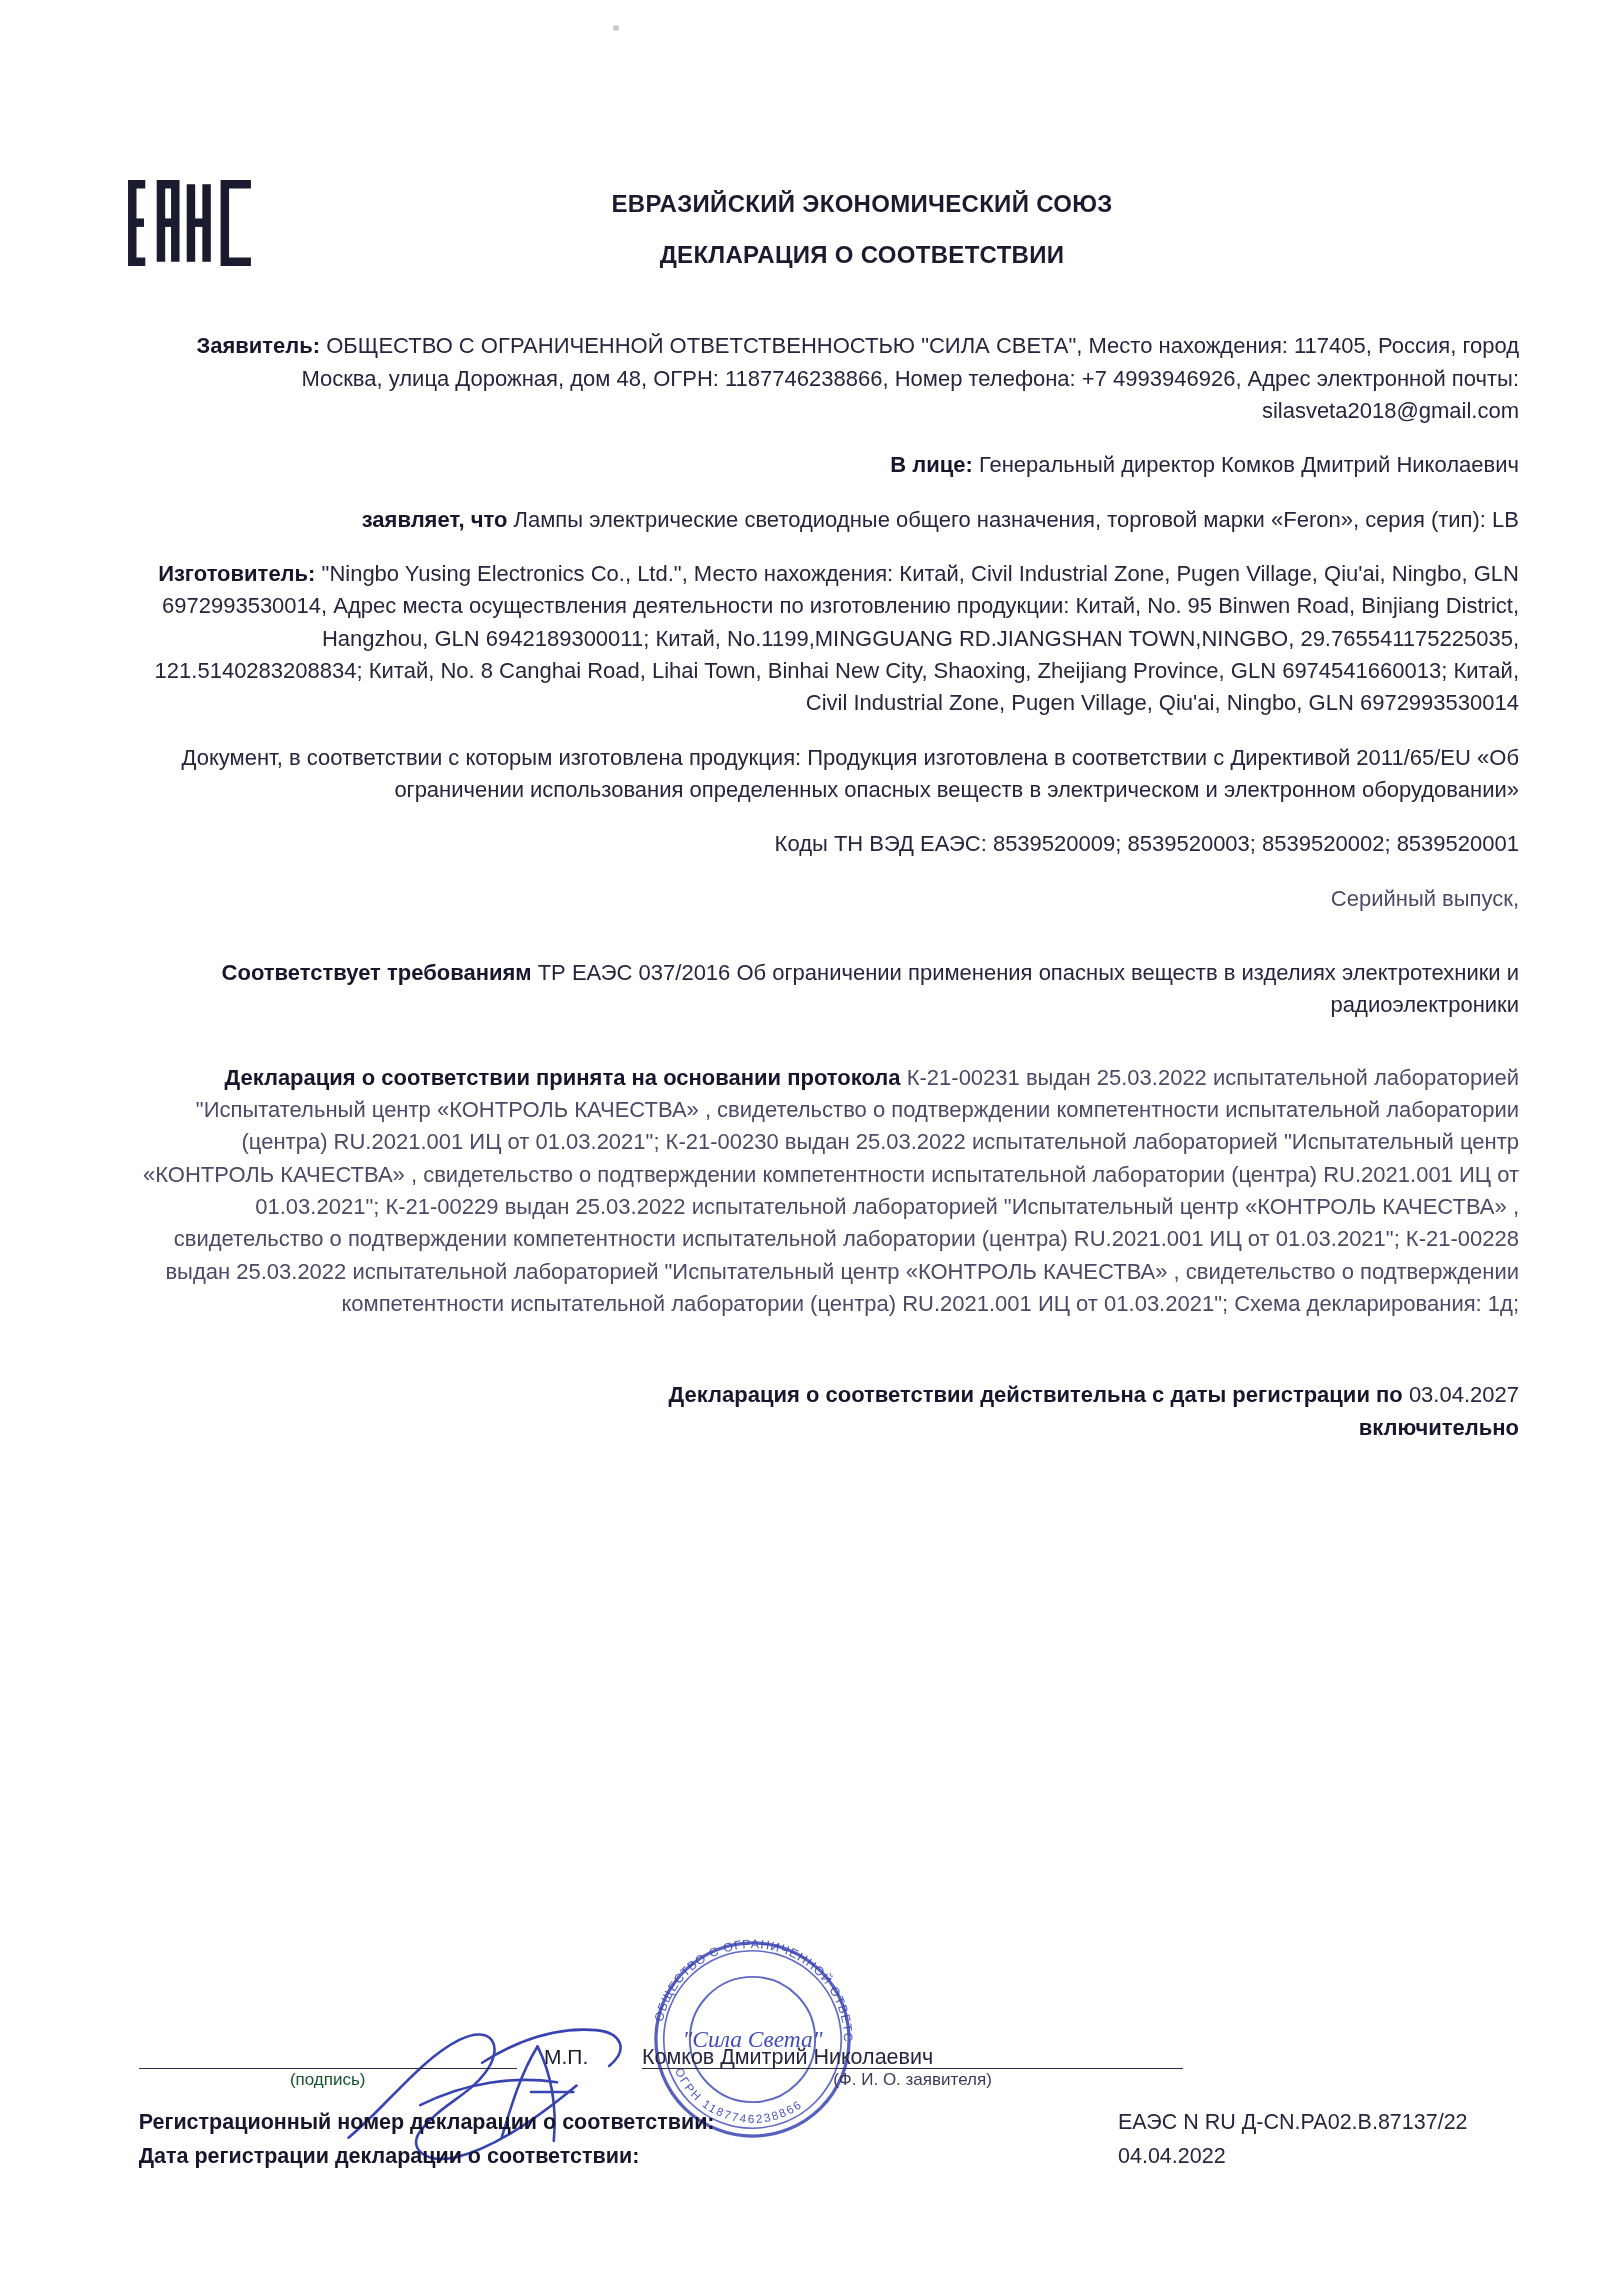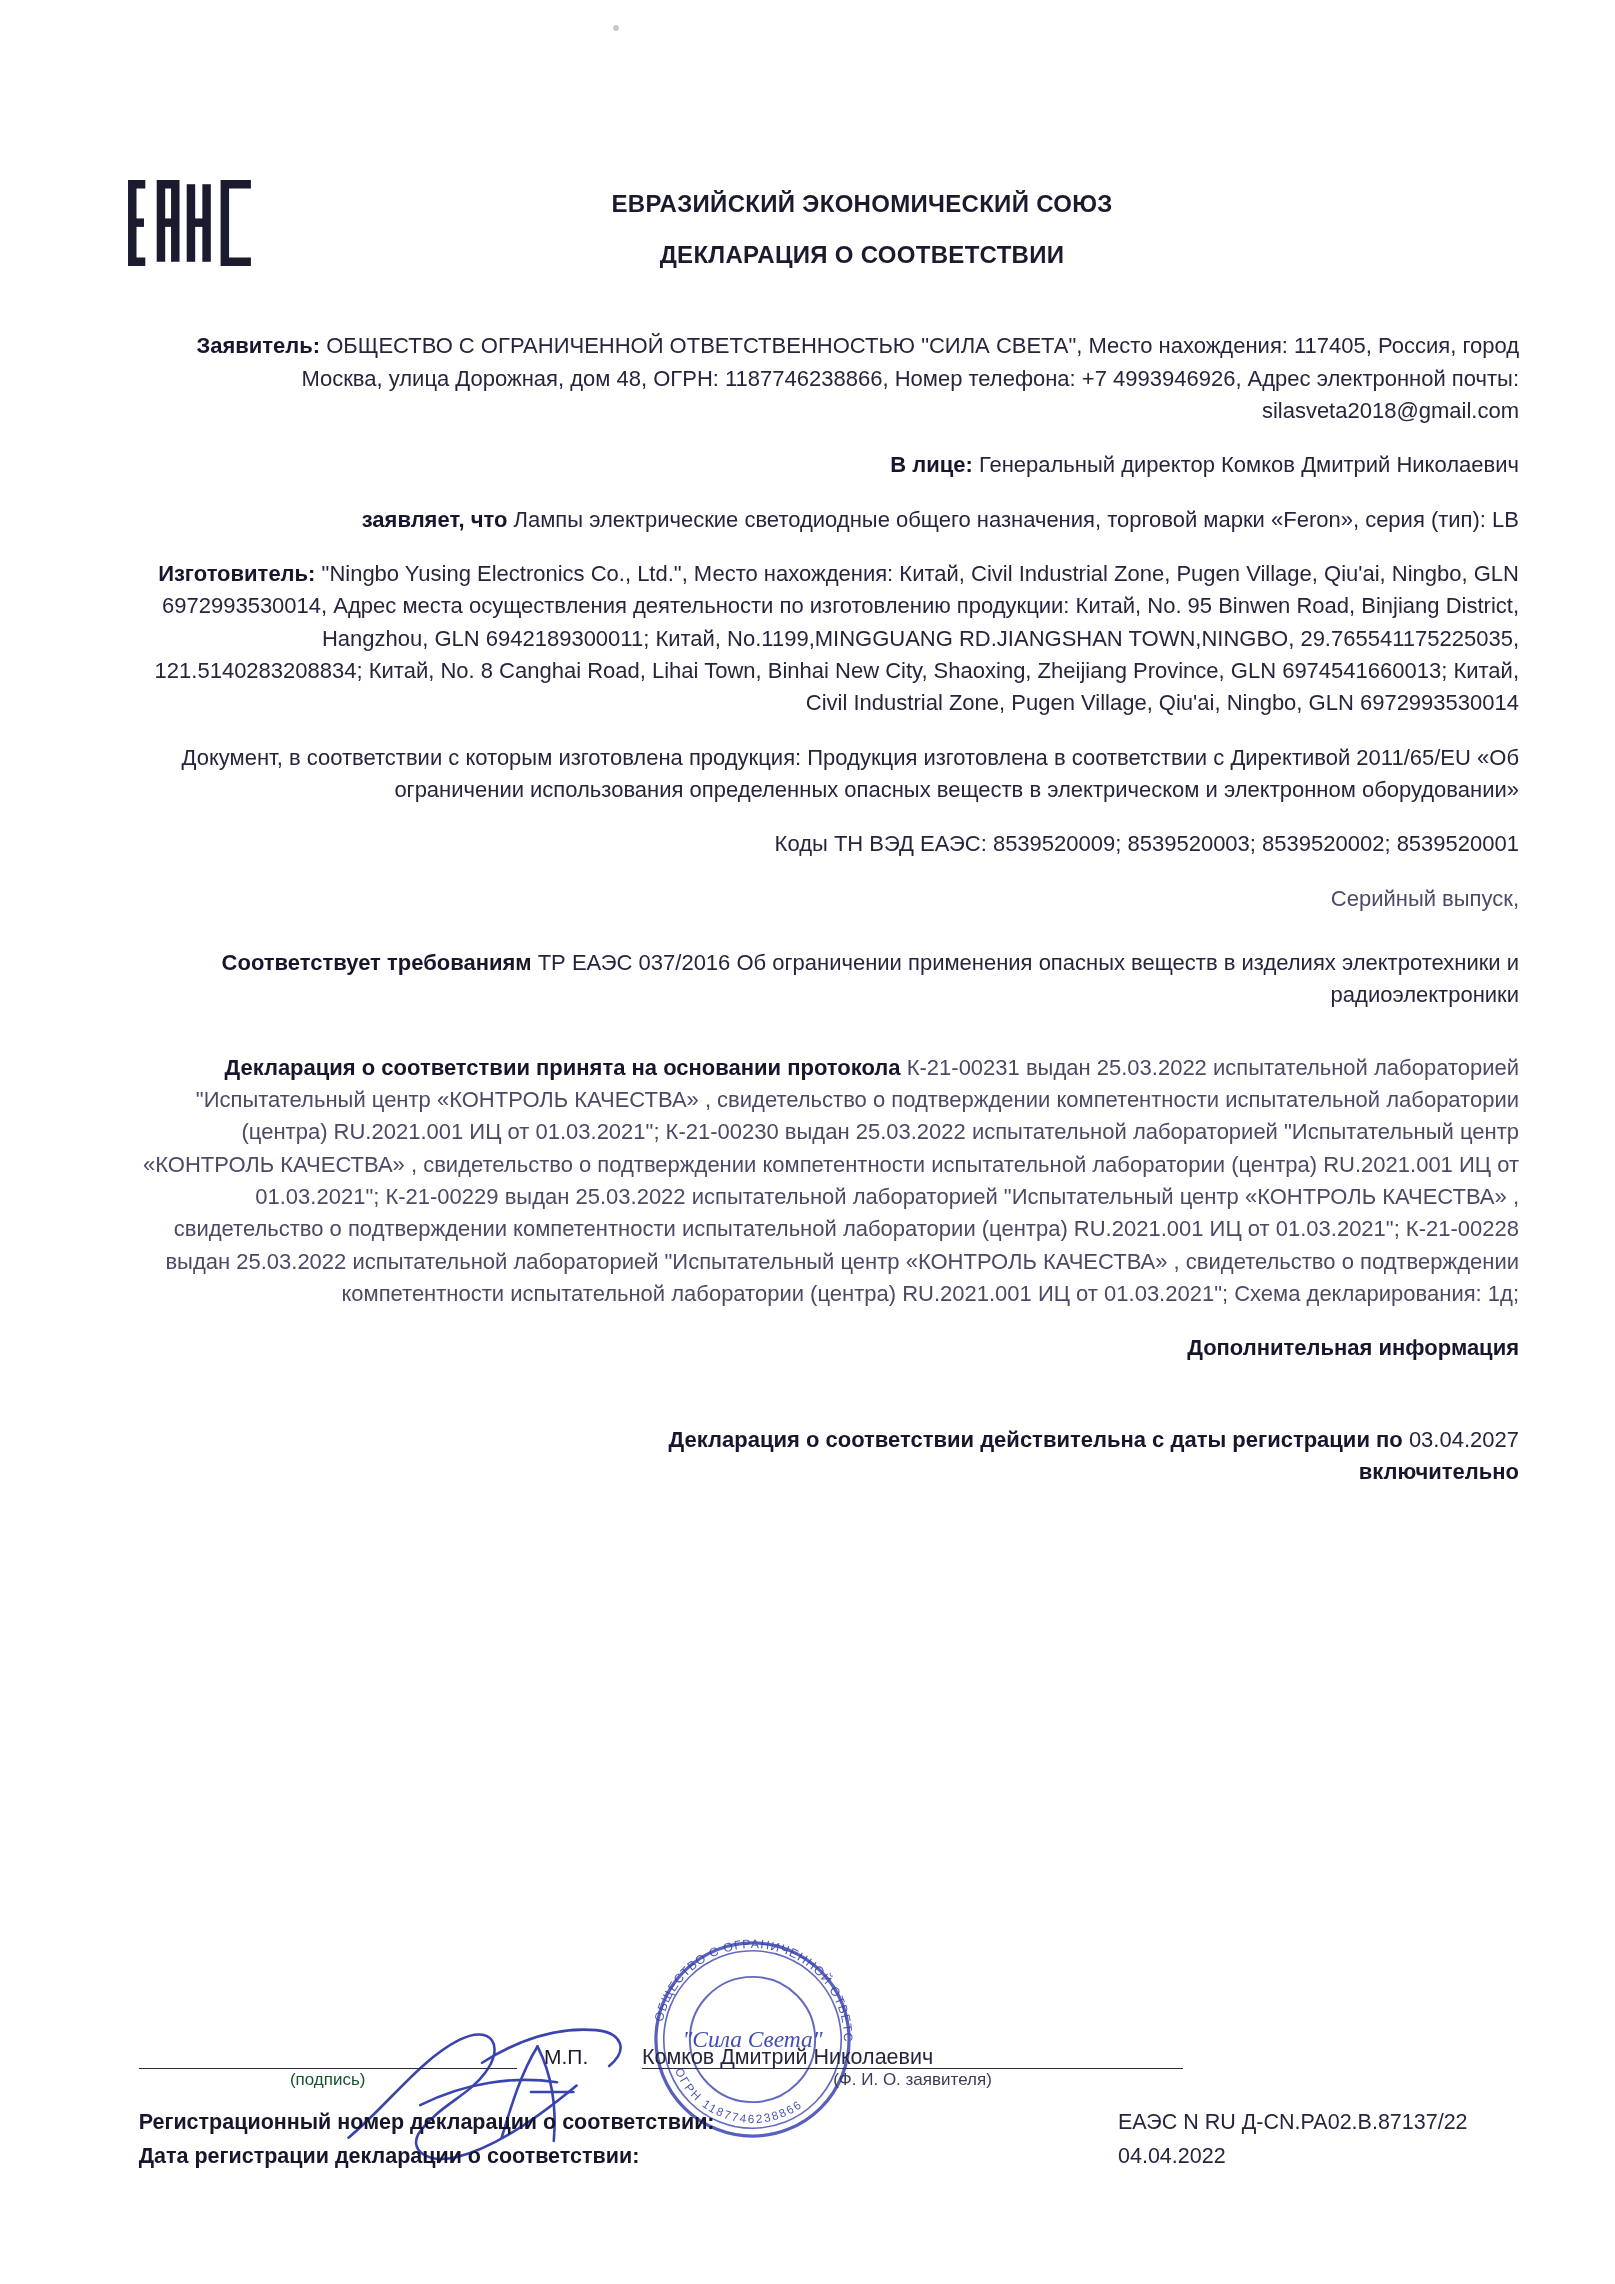--- a/index.html
+++ b/index.html
@@ -64,21 +64,21 @@
 
   
   .para {
     font-size: 22px;
     line-height: 1.47;
     color: #25253d;
     margin-top: 14.3px;
     text-align: right;
   }
   .para.tight { margin-top: 2.6px; }
-  .para.gap-lg { margin-top: 32px; }
+  .para.gap-lg { margin-top: 42px; }
   .para.gap-xl { margin-top: 40px; }
   b, .b {
     font-weight: bold;
     color: #16162c;
   }
   .faded { color: #4a4a66; }
 
   
   .sign-area {
     position: absolute;
@@ -249,23 +249,20 @@
     <p class="para tight faded">Серийный выпуск,</p>
 
     <p class="para gap-lg">
       <span class="b">Соответствует требованиям</span><span>  ТР ЕАЭС 037/2016 Об ограничении применения опасных веществ в изделиях электротехники и радиоэлектроники</span>
     </p>
 
     <p class="para gap-xl">
       <span class="b">Декларация о соответствии принята на основании протокола</span><span class="faded"> К-21-00231 выдан 25.03.2022 испытательной лабораторией "Испытательный центр «КОНТРОЛЬ КАЧЕСТВА» , свидетельство о подтверждении компетентности испытательной лаборатории (центра)  RU.2021.001 ИЦ от 01.03.2021"; К-21-00230 выдан 25.03.2022  испытательной лабораторией "Испытательный центр «КОНТРОЛЬ КАЧЕСТВА» , свидетельство о подтверждении компетентности испытательной лаборатории (центра)  RU.2021.001 ИЦ от 01.03.2021"; К-21-00229 выдан 25.03.2022 испытательной лабораторией "Испытательный центр «КОНТРОЛЬ КАЧЕСТВА» , свидетельство о подтверждении компетентности испытательной лаборатории (центра)  RU.2021.001 ИЦ от 01.03.2021"; К-21-00228 выдан 25.03.2022  испытательной лабораторией "Испытательный центр «КОНТРОЛЬ КАЧЕСТВА» , свидетельство о подтверждении компетентности испытательной лаборатории (центра)  RU.2021.001 ИЦ от 01.03.2021"; Схема декларирования: 1д;</span>
     </p>
 
-    <p class="para">
-      <span class="b">Дополнительная информация</span>
-    </p>
 
     <p class="para" style="margin-top:59px;">
       <span class="b">Декларация о соответствии действительна с даты регистрации по</span><span> 03.04.2027</span><br>
       <span class="b">включительно</span>
     </p>
 
   </div>
 
   <div class="sign-area">
 

